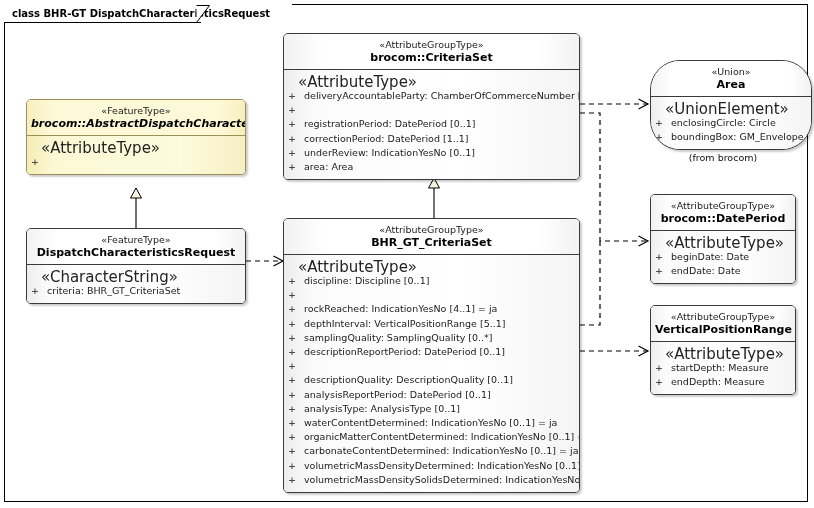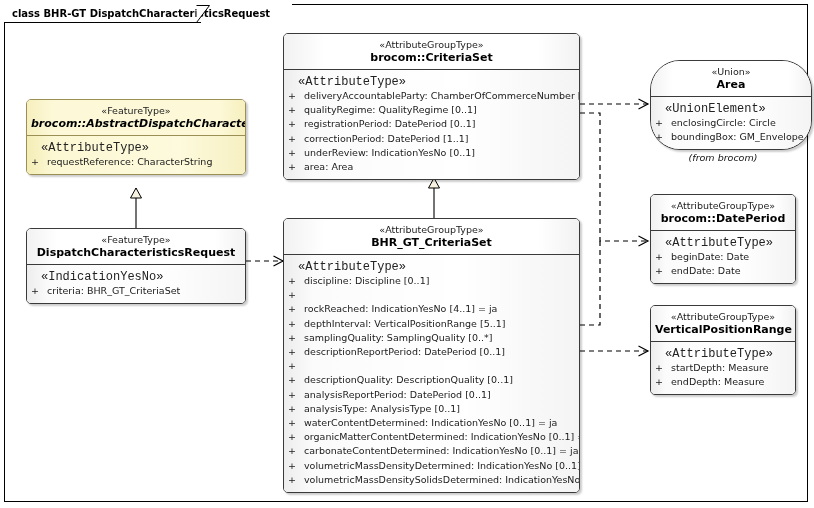--- a/index.html
+++ b/index.html
@@ -96,26 +96,25 @@
   .cname {
     font-size: 11px;
     font-weight: bold;
     color: #000000;
     line-height: 14px;
     white-space: nowrap;
   }
   .cname.abstract { font-style: italic; }
 
   .grp {
-    font-size: 12px;
+    font-size: 15px;
     color: #222222;
     line-height: 14px;
     padding-left: 10px;
     white-space: nowrap;
-    font-family: Liberation Mono, monospace;
   }
   .attr {
     font-size: 9.5px;
     color: #1a1a1a;
     line-height: 14.2px;
     white-space: nowrap;
     display: flex;
   }
   .attr .vis {
     display: inline-block;
@@ -131,21 +130,20 @@
     background: linear-gradient(to right, #f6efbe 0%, #fdf9d8 12%, #fdf9d8 88%, #f6efbe 100%);
     border-bottom-color: #9a8f55;
   }
   .uml.yellow .uml-body {
     background: linear-gradient(to right, #f4edb6 0%, #fcf8d4 12%, #fdfadd 70%, #f6f0c2 100%);
   }
 
   .from-note {
     position: absolute;
     font-size: 9.5px;
-    font-style: italic;
     color: #111111;
     white-space: nowrap;
     z-index: 3;
   }
 
   
   .conn {
     position: absolute;
     left: 0; top: 0;
     width: 814px; height: 508px;
@@ -206,53 +204,51 @@
 
   <div class="uml yellow" style="left:26px; top:99px; width:220px;">
     <div class="uml-head">
       <div class="stereo">«FeatureType»</div>
       <div class="cname abstract">brocom::AbstractDispatchCharacteristicsRequest</div>
     </div>
     <div class="uml-body">
       <div class="grp">«AttributeType»</div>
       <div class="attr">
         <span class="vis">+</span>
-        <span class="txt">requestReference: CharacterString</span>
       </div>
     </div>
   </div>
 
   <div class="uml" style="left:26px; top:228px; width:220px;">
     <div class="uml-head">
       <div class="stereo">«FeatureType»</div>
       <div class="cname">DispatchCharacteristicsRequest</div>
     </div>
     <div class="uml-body">
-      <div class="grp">«IndicationYesNo»</div>
+      <div class="grp">«CharacterString»</div>
       <div class="attr">
         <span class="vis">+</span>
         <span class="txt">criteria: BHR_GT_CriteriaSet</span>
       </div>
     </div>
   </div>
 
   <div class="uml" style="left:283px; top:33px; width:297px;">
     <div class="uml-head">
       <div class="stereo">«AttributeGroupType»</div>
       <div class="cname">brocom::CriteriaSet</div>
     </div>
     <div class="uml-body">
       <div class="grp">«AttributeType»</div>
       <div class="attr">
         <span class="vis">+</span>
         <span class="txt">deliveryAccountableParty: ChamberOfCommerceNumber [0..1]</span>
       </div>
       <div class="attr">
         <span class="vis">+</span>
-        <span class="txt">qualityRegime: QualityRegime [0..1]</span>
       </div>
       <div class="attr">
         <span class="vis">+</span>
         <span class="txt">registrationPeriod: DatePeriod [0..1]</span>
       </div>
       <div class="attr">
         <span class="vis">+</span>
         <span class="txt">correctionPeriod: DatePeriod [1..1]</span>
       </div>
       <div class="attr">

